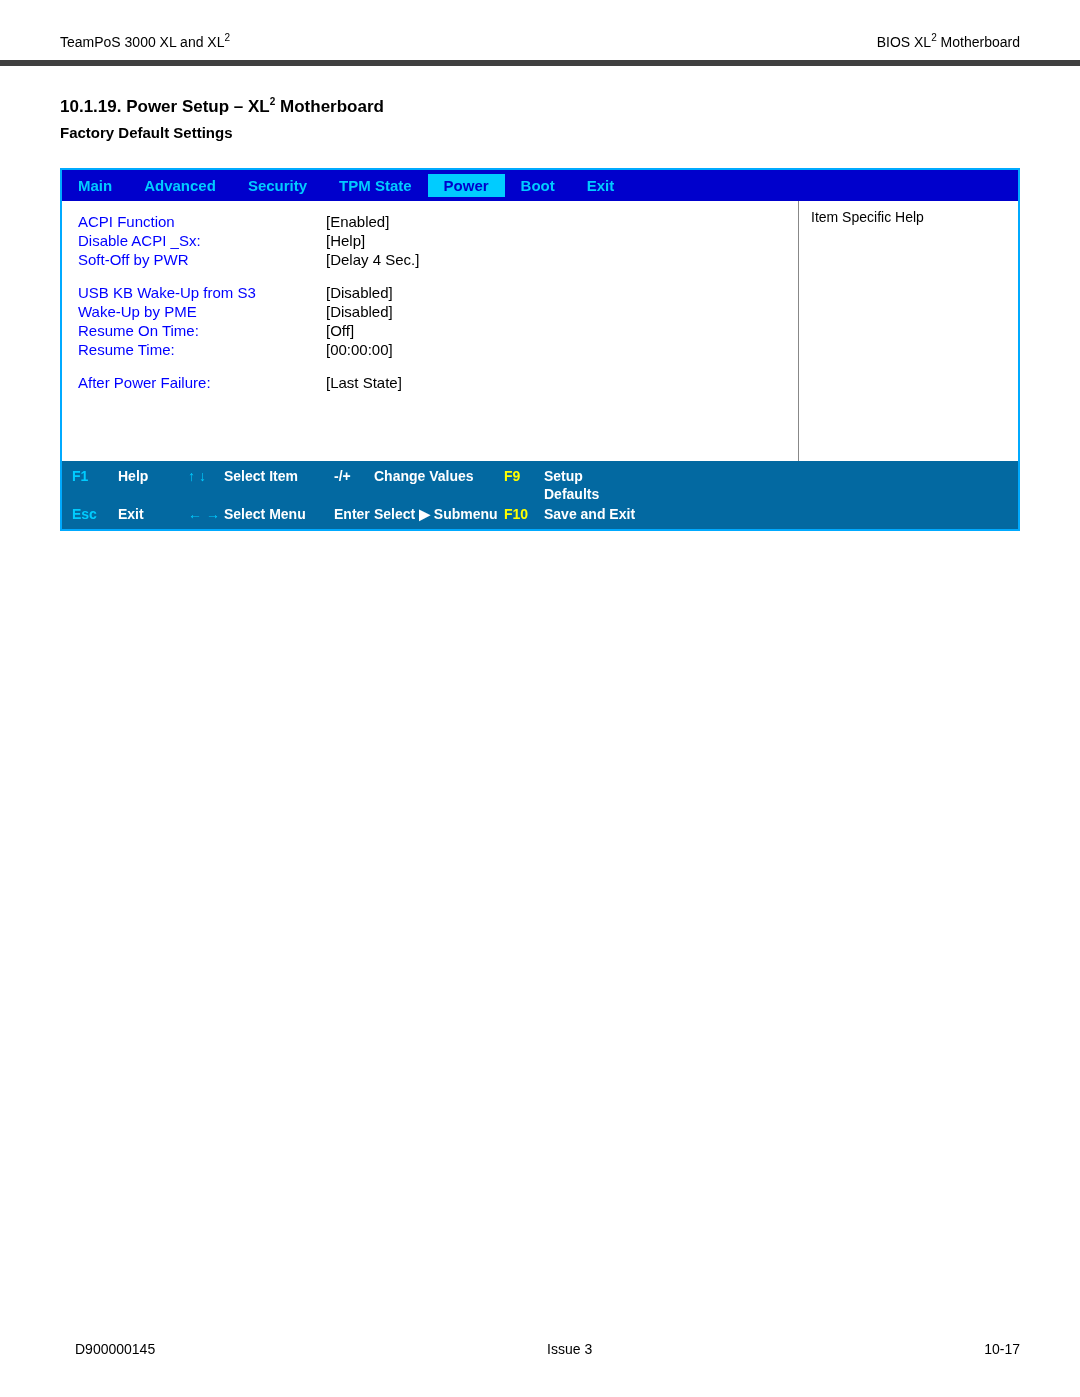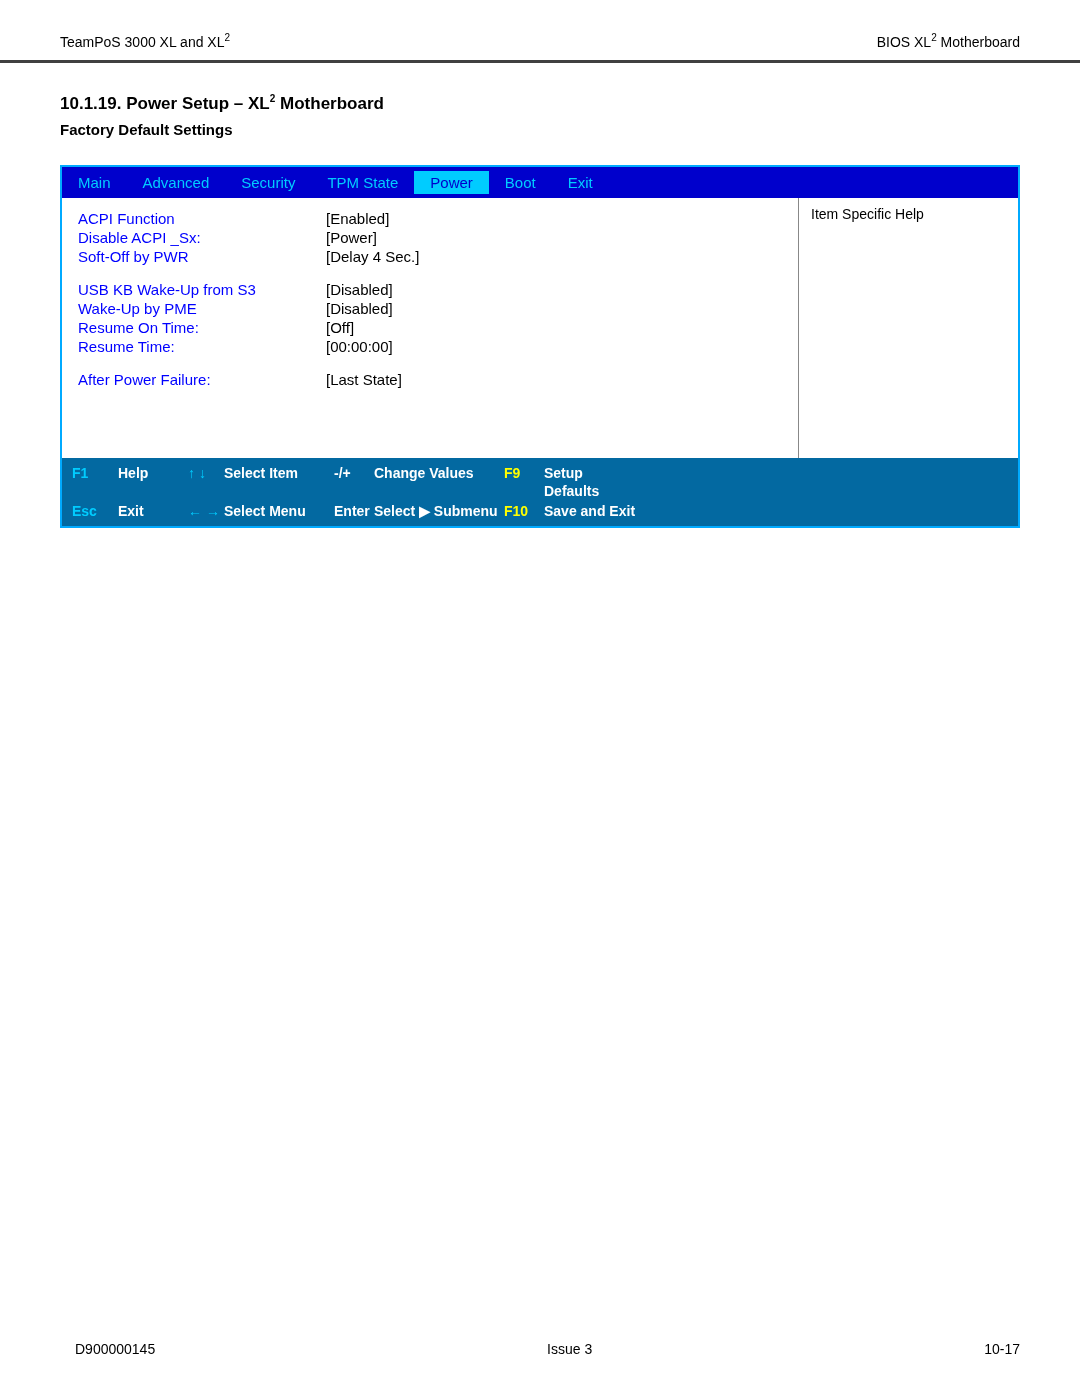--- a/index.html
+++ b/index.html
@@ -11,21 +11,21 @@
       font-size: 15px;
       color: #000;
       position: relative;
     }
 
     .page-header {
       display: flex;
       justify-content: space-between;
       align-items: flex-end;
       padding: 32px 60px 10px 60px;
-      border-bottom: 3px solid #404040;
+      border-bottom: 6px solid #404040;
       margin-bottom: 10px;
     }
 
     .page-header-left, .page-header-right {
       font-size: 14px;
     }
 
     sup {
       font-size: 10px;
     }
@@ -64,21 +64,21 @@
 
     .bios-nav-bar {
       background: #0000cc;
       display: flex;
       padding: 4px 0;
     }
 
     .bios-nav-item {
       padding: 3px 16px;
       font-size: 15px;
-      font-weight: normal;
+      font-weight: bold;
       color: #00ccff;
       cursor: pointer;
     }
 
     .bios-nav-item.active {
       background: #00ccff;
       color: #0000cc;
     }
 
     .bios-main-content {
@@ -256,21 +256,21 @@
     <div class="bios-main-content">
 
       <div class="bios-left-panel">
 
         <div class="bios-setting-row">
           <span class="bios-setting-label">ACPI Function</span>
           <span class="bios-setting-value">[Enabled]</span>
         </div>
         <div class="bios-setting-row">
           <span class="bios-setting-label">Disable ACPI _Sx:</span>
-          <span class="bios-setting-value">[Power]</span>
+          <span class="bios-setting-value">[Help]</span>
         </div>
         <div class="bios-setting-row">
           <span class="bios-setting-label">Soft-Off by PWR</span>
           <span class="bios-setting-value">[Delay 4 Sec.]</span>
         </div>
 
         <div class="bios-spacer"></div>
 
         <div class="bios-setting-row">
           <span class="bios-setting-label">USB KB Wake-Up from S3</span>

